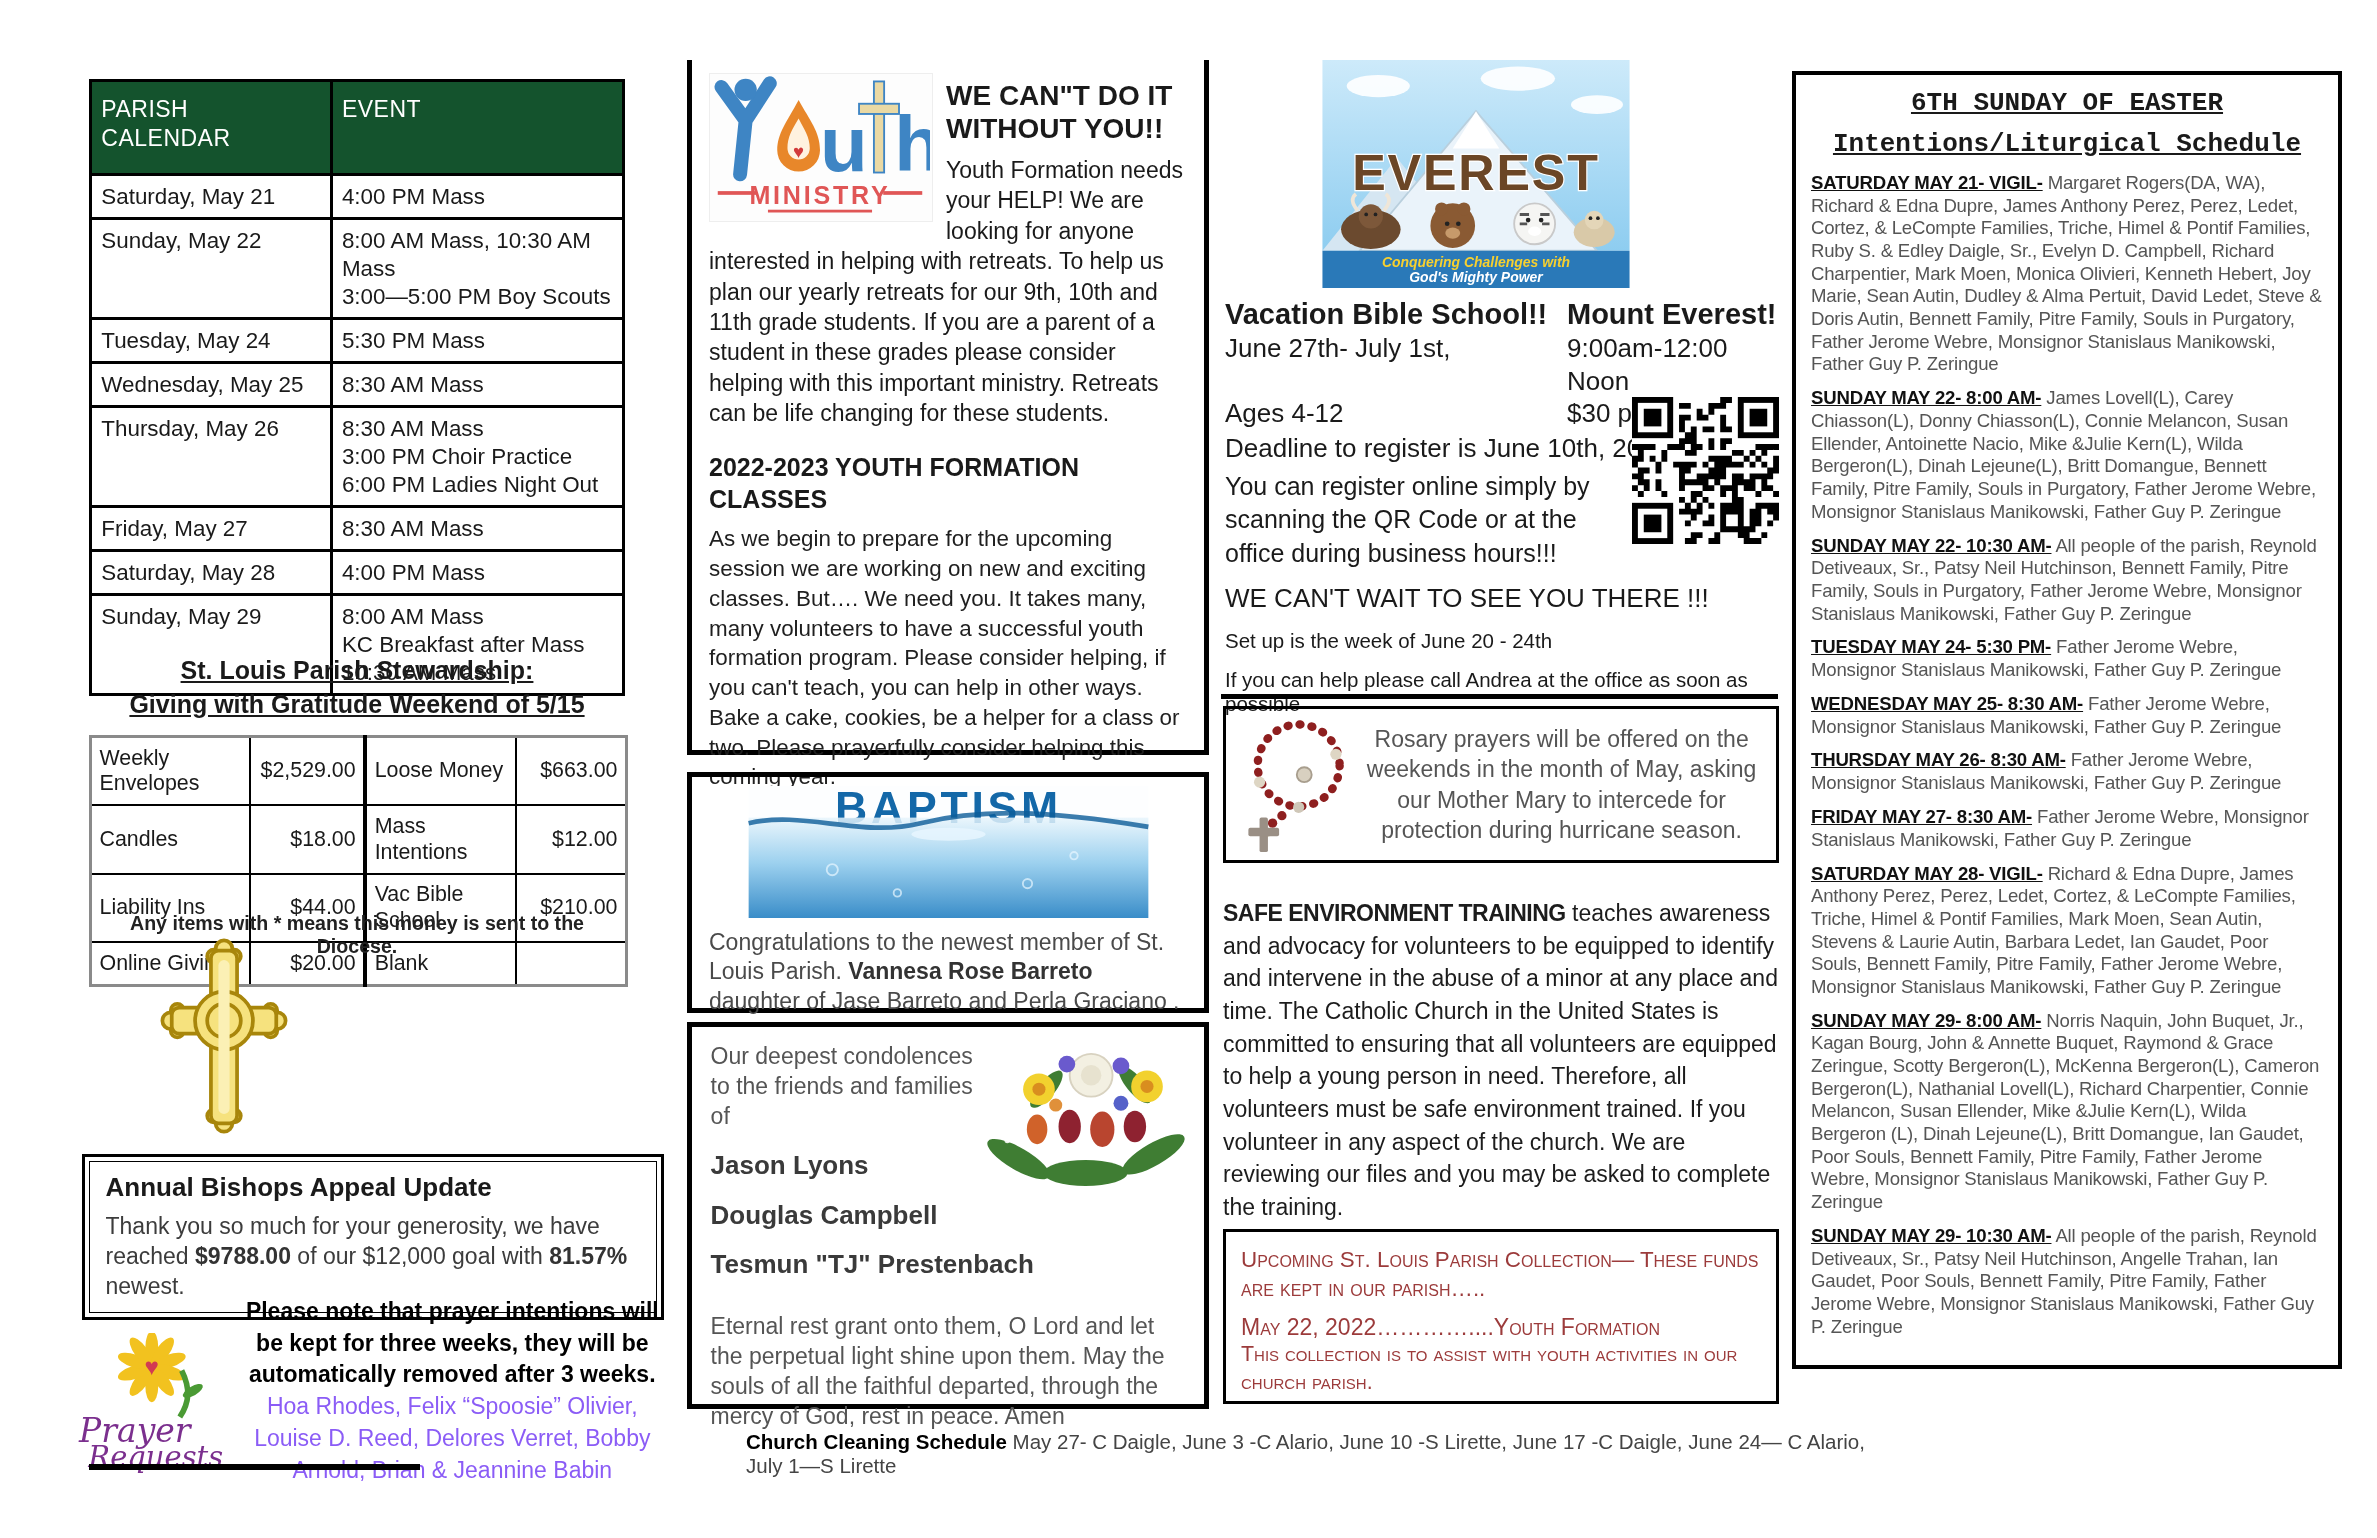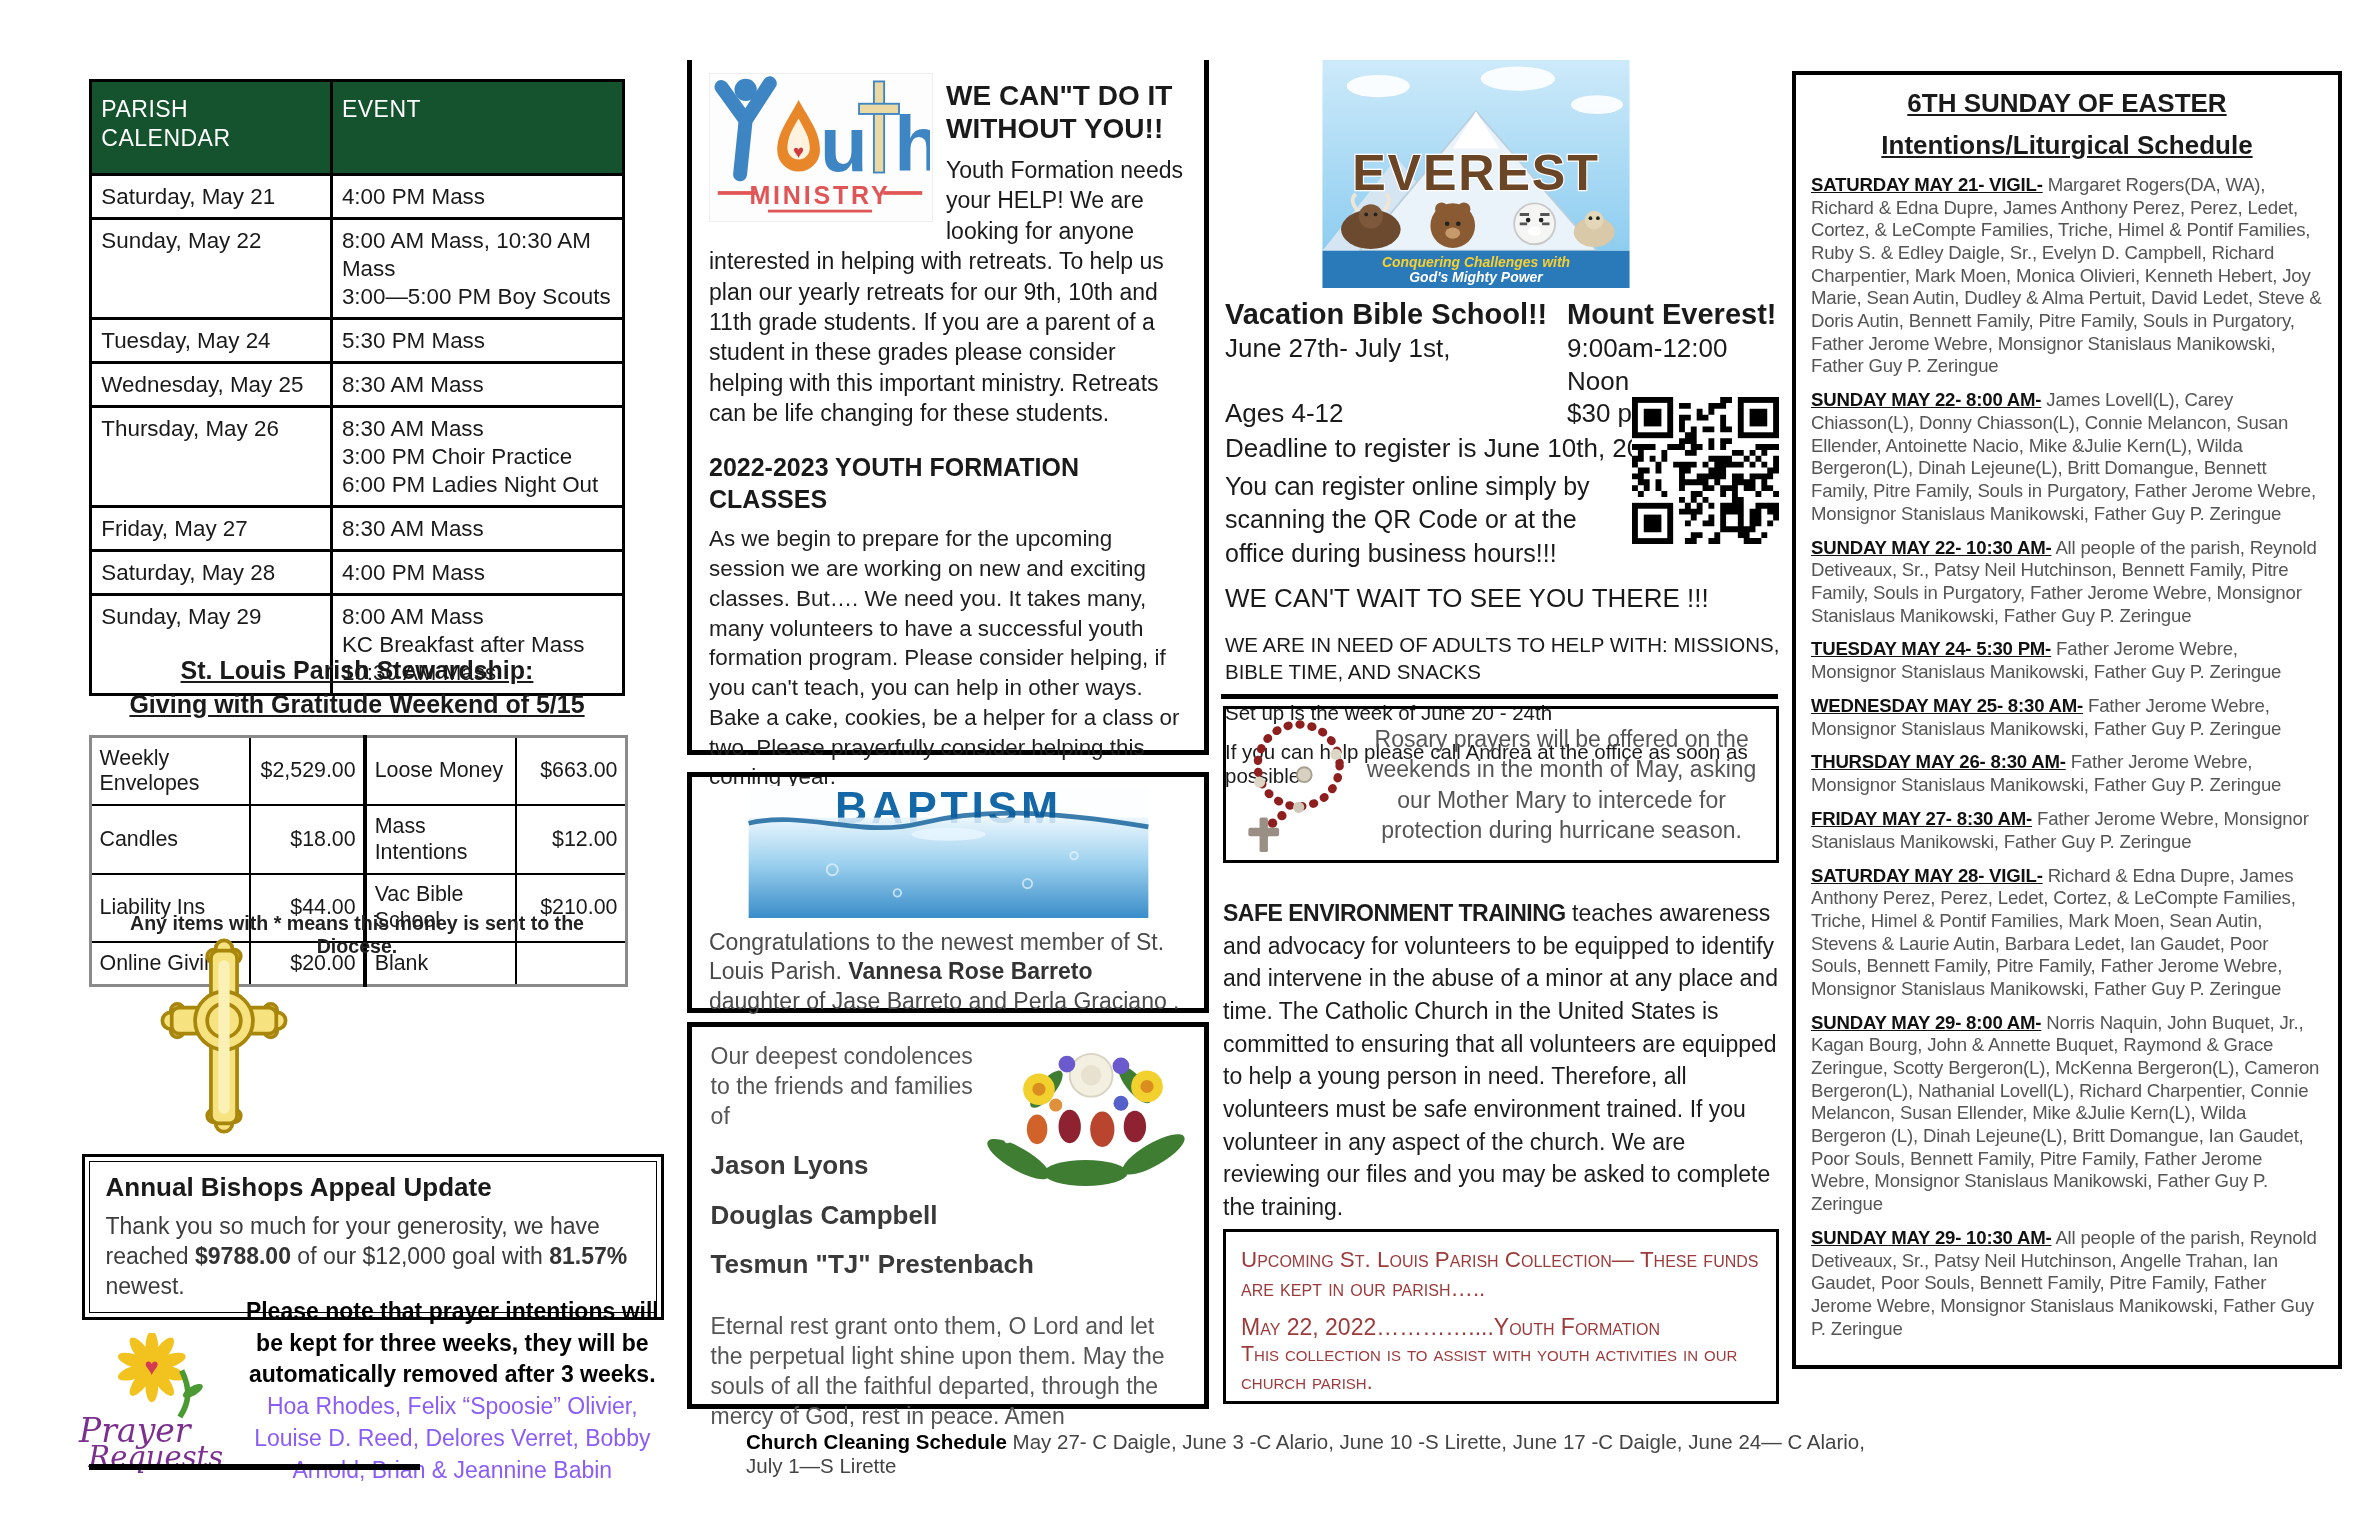--- a/index.html
+++ b/index.html
@@ -84,21 +84,21 @@
 
   .collection-box{left:1223px;top:1229px;width:556px;height:175px;border:3.7px solid #000;
        box-sizing:border-box;padding:13px 15px;color:#9c3b3b;font-variant:small-caps;}
   .coll-l1{font-size:22.4px;line-height:1.3;}
   .coll-l2{font-size:23px;margin-top:11.2px;}
   .coll-l3{font-size:21.4px;line-height:1.3;}
 
   
   .intent-box{left:1792px;top:71px;width:550px;height:1298px;border:4.7px solid #000;
        box-sizing:border-box;padding:9.3px 15px;overflow:hidden;}
-  .intent-title{text-align:center;font-weight:bold;font-size:26px;margin:3.7px 0 13px;}
+  .intent-title{text-align:center;font-weight:bold;font-size:26px;margin:3.7px 0 13px;font-family:Liberation Mono, monospace;}
   .intent-title span{text-decoration:underline;}
   .intent-entry{font-size:18.6px;line-height:1.22;margin:0 0 11.2px;letter-spacing:-0.2px;}
   .intent-entry .lbl{font-weight:bold;color:#111;text-decoration:underline;}
   .intent-entry .txt{color:#555;}
 
   
   .cleaning{left:746px;top:1430px;width:1137px;font-size:20.5px;color:#444;}
   .cleaning b{color:#000;font-size:20.5px;}
 </style>
 </head>
@@ -404,21 +404,20 @@
         <rect x="6" y="114" width="30" height="30"></rect>
     </g>
     <g fill="#000">
       <rect x="12" y="12" width="18" height="18"></rect>
         <rect x="120" y="12" width="18" height="18"></rect>
         <rect x="12" y="120" width="18" height="18"></rect>
     </g>
     <path id="qr-modules" fill="#000" d="M90,0h6v6h-6zM96,0h6v6h-6zM48,6h6v6h-6zM54,6h6v6h-6zM78,6h6v6h-6zM84,6h6v6h-6zM90,6h6v6h-6zM66,12h6v6h-6zM78,12h6v6h-6zM48,18h6v6h-6zM54,18h6v6h-6zM66,18h6v6h-6zM72,18h6v6h-6zM90,18h6v6h-6zM48,24h6v6h-6zM90,24h6v6h-6zM48,30h6v6h-6zM60,30h6v6h-6zM72,30h6v6h-6zM78,30h6v6h-6zM90,30h6v6h-6zM96,30h6v6h-6zM54,36h6v6h-6zM60,36h6v6h-6zM48,42h6v6h-6zM54,42h6v6h-6zM60,42h6v6h-6zM78,42h6v6h-6zM90,42h6v6h-6zM96,42h6v6h-6zM0,48h6v6h-6zM6,48h6v6h-6zM12,48h6v6h-6zM18,48h6v6h-6zM36,48h6v6h-6zM42,48h6v6h-6zM48,48h6v6h-6zM60,48h6v6h-6zM66,48h6v6h-6zM78,48h6v6h-6zM90,48h6v6h-6zM126,48h6v6h-6zM132,48h6v6h-6zM138,48h6v6h-6zM144,48h6v6h-6zM6,54h6v6h-6zM30,54h6v6h-6zM54,54h6v6h-6zM60,54h6v6h-6zM102,54h6v6h-6zM108,54h6v6h-6zM120,54h6v6h-6zM132,54h6v6h-6zM0,60h6v6h-6zM6,60h6v6h-6zM18,60h6v6h-6zM30,60h6v6h-6zM78,60h6v6h-6zM84,60h6v6h-6zM90,60h6v6h-6zM96,60h6v6h-6zM114,60h6v6h-6zM126,60h6v6h-6zM144,60h6v6h-6zM0,66h6v6h-6zM24,66h6v6h-6zM42,66h6v6h-6zM48,66h6v6h-6zM54,66h6v6h-6zM60,66h6v6h-6zM72,66h6v6h-6zM84,66h6v6h-6zM90,66h6v6h-6zM96,66h6v6h-6zM102,66h6v6h-6zM108,66h6v6h-6zM120,66h6v6h-6zM132,66h6v6h-6zM144,66h6v6h-6zM6,72h6v6h-6zM12,72h6v6h-6zM24,72h6v6h-6zM48,72h6v6h-6zM54,72h6v6h-6zM78,72h6v6h-6zM84,72h6v6h-6zM90,72h6v6h-6zM138,72h6v6h-6zM144,72h6v6h-6zM0,78h6v6h-6zM6,78h6v6h-6zM48,78h6v6h-6zM66,78h6v6h-6zM72,78h6v6h-6zM78,78h6v6h-6zM84,78h6v6h-6zM90,78h6v6h-6zM102,78h6v6h-6zM108,78h6v6h-6zM120,78h6v6h-6zM126,78h6v6h-6zM132,78h6v6h-6zM138,78h6v6h-6zM6,84h6v6h-6zM12,84h6v6h-6zM24,84h6v6h-6zM48,84h6v6h-6zM54,84h6v6h-6zM60,84h6v6h-6zM66,84h6v6h-6zM72,84h6v6h-6zM84,84h6v6h-6zM102,84h6v6h-6zM108,84h6v6h-6zM114,84h6v6h-6zM120,84h6v6h-6zM132,84h6v6h-6zM0,90h6v6h-6zM12,90h6v6h-6zM24,90h6v6h-6zM48,90h6v6h-6zM72,90h6v6h-6zM78,90h6v6h-6zM90,90h6v6h-6zM96,90h6v6h-6zM102,90h6v6h-6zM114,90h6v6h-6zM120,90h6v6h-6zM132,90h6v6h-6zM138,90h6v6h-6zM6,96h6v6h-6zM30,96h6v6h-6zM60,96h6v6h-6zM66,96h6v6h-6zM90,96h6v6h-6zM102,96h6v6h-6zM126,96h6v6h-6zM144,96h6v6h-6zM48,102h6v6h-6zM60,102h6v6h-6zM72,102h6v6h-6zM102,102h6v6h-6zM108,102h6v6h-6zM54,108h6v6h-6zM66,108h6v6h-6zM78,108h6v6h-6zM90,108h6v6h-6zM96,108h6v6h-6zM102,108h6v6h-6zM108,108h6v6h-6zM126,108h6v6h-6zM132,108h6v6h-6zM138,108h6v6h-6zM144,108h6v6h-6zM48,114h6v6h-6zM54,114h6v6h-6zM60,114h6v6h-6zM66,114h6v6h-6zM90,114h6v6h-6zM96,114h6v6h-6zM102,114h6v6h-6zM108,114h6v6h-6zM120,114h6v6h-6zM126,114h6v6h-6zM138,114h6v6h-6zM144,114h6v6h-6zM60,120h6v6h-6zM78,120h6v6h-6zM90,120h6v6h-6zM108,120h6v6h-6zM120,120h6v6h-6zM126,120h6v6h-6zM144,120h6v6h-6zM54,126h6v6h-6zM72,126h6v6h-6zM78,126h6v6h-6zM90,126h6v6h-6zM108,126h6v6h-6zM120,126h6v6h-6zM126,126h6v6h-6zM138,126h6v6h-6zM90,132h6v6h-6zM96,132h6v6h-6zM102,132h6v6h-6zM108,132h6v6h-6zM114,132h6v6h-6zM120,132h6v6h-6zM60,138h6v6h-6zM66,138h6v6h-6zM84,138h6v6h-6zM108,138h6v6h-6zM114,138h6v6h-6zM132,138h6v6h-6zM54,144h6v6h-6zM60,144h6v6h-6zM78,144h6v6h-6zM84,144h6v6h-6zM114,144h6v6h-6zM120,144h6v6h-6zM126,144h6v6h-6z"></path>
   </svg>
   <div class="vbs-wait">WE CAN'T WAIT TO SEE YOU THERE !!!</div>
-  <div class="vbs-caps">WE ARE IN NEED OF ADULTS TO HELP WITH: MISSIONS, BIBLE TIME, AND SNACKS</div>
   <div class="vbs-small">Set up is the week of June 20 - 24th</div>
   <div class="vbs-small">If you can help please call Andrea at the office as soon as possible</div>
 </div>
 <div class="col3-rule abs"></div>
 
 <div class="rosary-box abs">
   <svg width="110" height="135" viewBox="0 0 118 145" style="flex:none;">
     <ellipse cx="64" cy="52" rx="44" ry="44" fill="none" stroke="#8e1f1f" stroke-width="9" stroke-dasharray="1 12" stroke-linecap="round"></ellipse>
     <circle cx="22" cy="70" r="6" fill="#ded6c4"></circle>
       <circle cx="104" cy="40" r="6" fill="#ded6c4"></circle>

